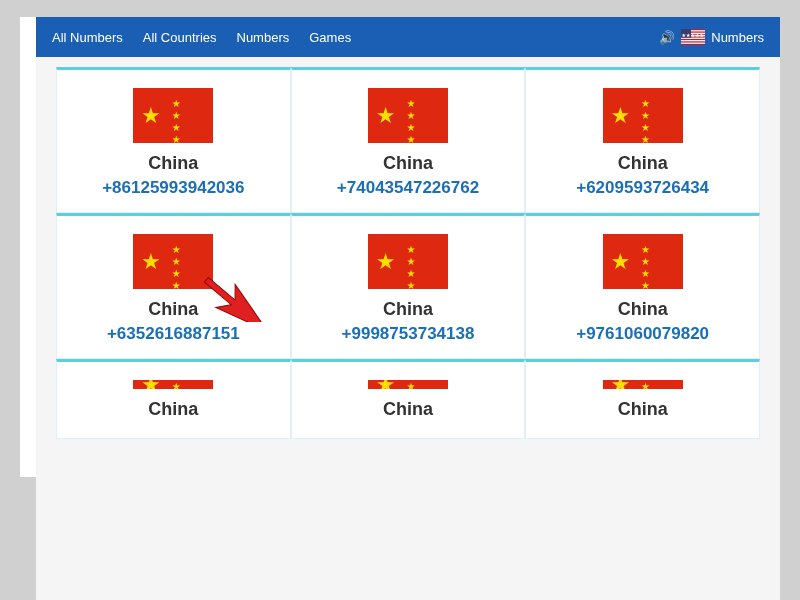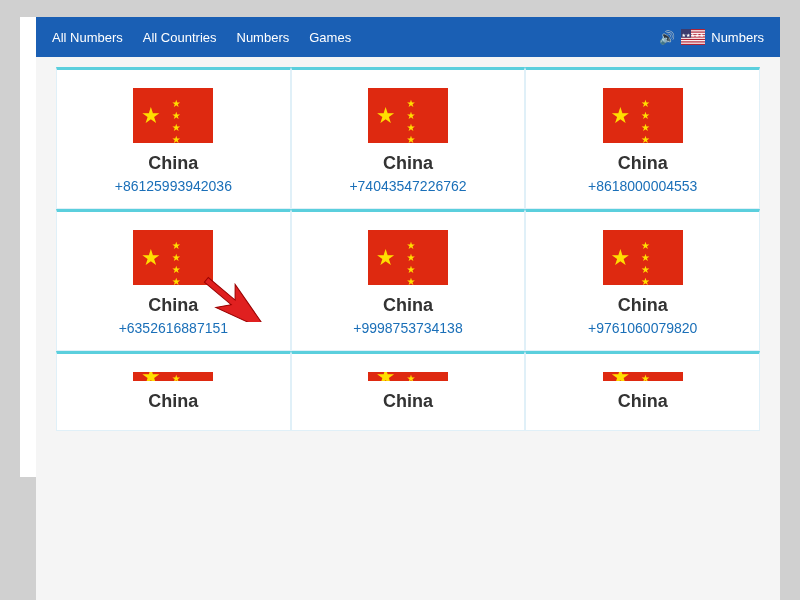--- a/index.html
+++ b/index.html
@@ -121,23 +121,23 @@
     }
 
     .country-name {
       font-size: 18px;
       color: #333;
       margin-bottom: 4px;
       font-weight: bold;
     }
 
     .phone-number {
-      font-size: 14px;
+      font-size: 17px;
       color: #1a6fb8;
-      font-weight: normal;
+      font-weight: bold;
       text-align: right;
     }
 
     
     .arrow-annotation {
       position: absolute;
       top: 220px;
       left: 200px;
       width: 80px;
       height: 60px;
@@ -215,21 +215,21 @@
             <span class="star-large">★</span>
             <div class="stars-small">
               <span>★</span>
               <span>★</span>
               <span>★</span>
               <span>★</span>
             </div>
           </div>
         </div>
         <div class="country-name">China</div>
-        <div class="phone-number">+8618000004553</div>
+        <div class="phone-number">+6209593726434</div>
       </div>
 
       <div class="card">
         <div class="flag">
           <div class="china-flag">
             <span class="star-large">★</span>
             <div class="stars-small">
               <span>★</span>
               <span>★</span>
               <span>★</span>

